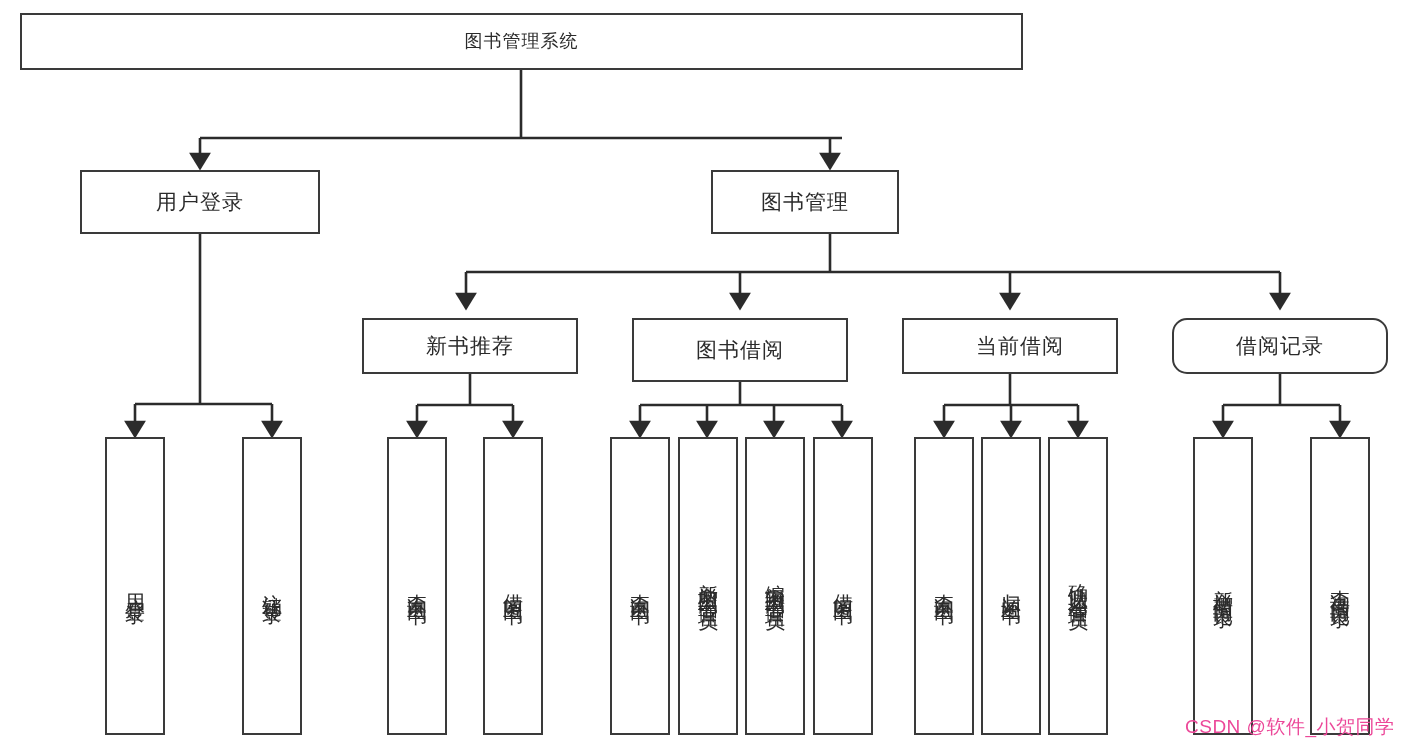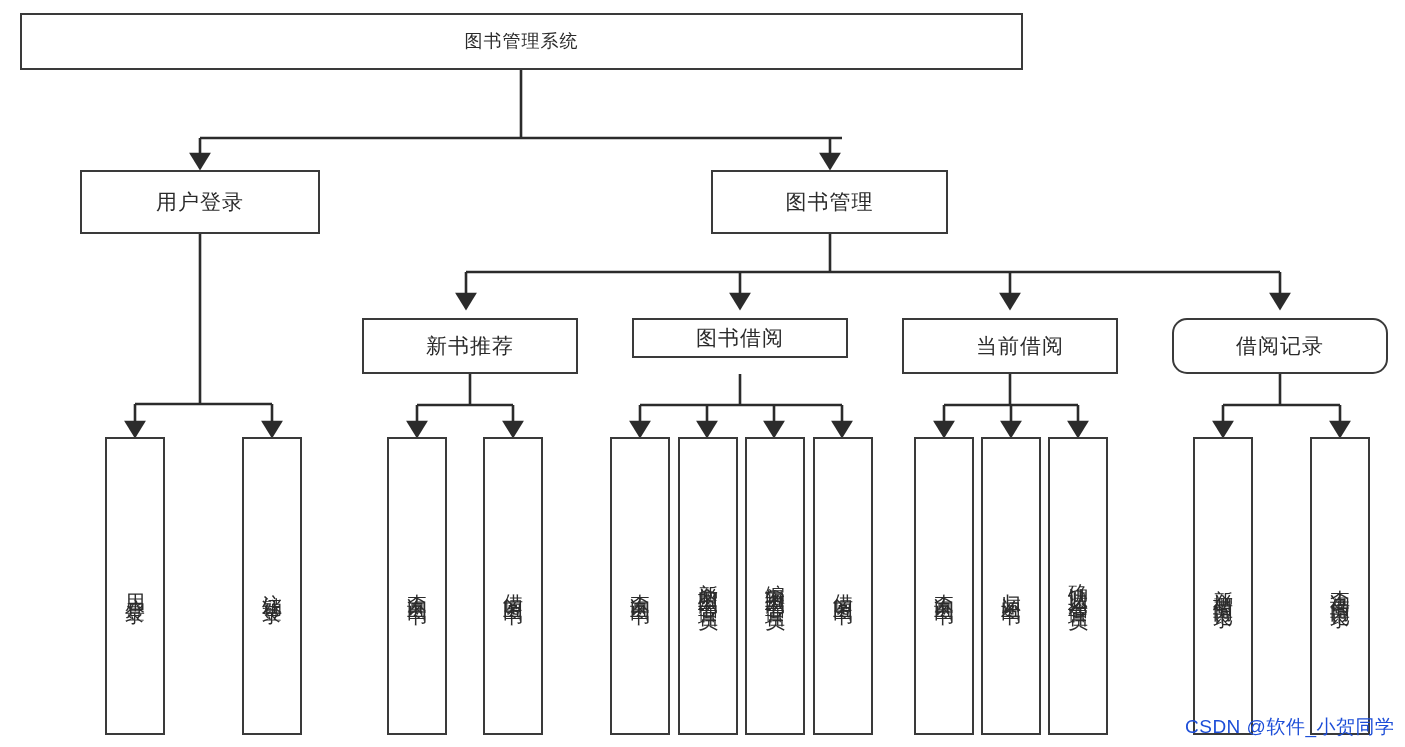--- a/index.html
+++ b/index.html
@@ -57,21 +57,21 @@
     top: 0;
     width: 1405px;
     height: 747px;
     pointer-events: none;
   }
   .watermark {
     position: absolute;
     left: 1185px;
     top: 714px;
     font-size: 19px;
-    color: #1d4ed8;
+    color: #ec4899;
     white-space: nowrap;
     letter-spacing: 0.5px;
   }
 </style>
 </head>
 <body>
 
 <div id="canvas">
 
   <svg class="edges" viewBox="0 0 1405 747">
@@ -124,28 +124,28 @@
     </g>
   </svg>
 
   <div class="node h root" style="left:20px; top:13px; width:1003px; height:57px;">
     <span>图书管理系统</span>
   </div>
 
   <div class="node h" style="left:80px; top:170px; width:240px; height:64px;">
     <span>用户登录</span>
   </div>
-  <div class="node h" style="left:711px; top:170px; width:237px; height:64px;">
+  <div class="node h" style="left:711px; top:170px; width:188px; height:64px;">
     <span>图书管理</span>
   </div>
 
   <div class="node h" style="left:362px; top:318px; width:216px; height:56px;">
     <span>新书推荐</span>
   </div>
-  <div class="node h" style="left:632px; top:318px; width:216px; height:40px;">
+  <div class="node h" style="left:632px; top:318px; width:216px; height:64px;">
     <span>图书借阅</span>
   </div>
   <div class="node h" style="left:902px; top:318px; width:216px; height:56px;padding-left:20px;">
     <span>当前借阅</span>
   </div>
   <div class="node h" style="left:1172px; top:318px; width:216px; height:56px;border-radius:15px;">
     <span>借阅记录</span>
   </div>
 
   <div class="node v" style="left:105px; top:437px; width:60px; height:298px;">

